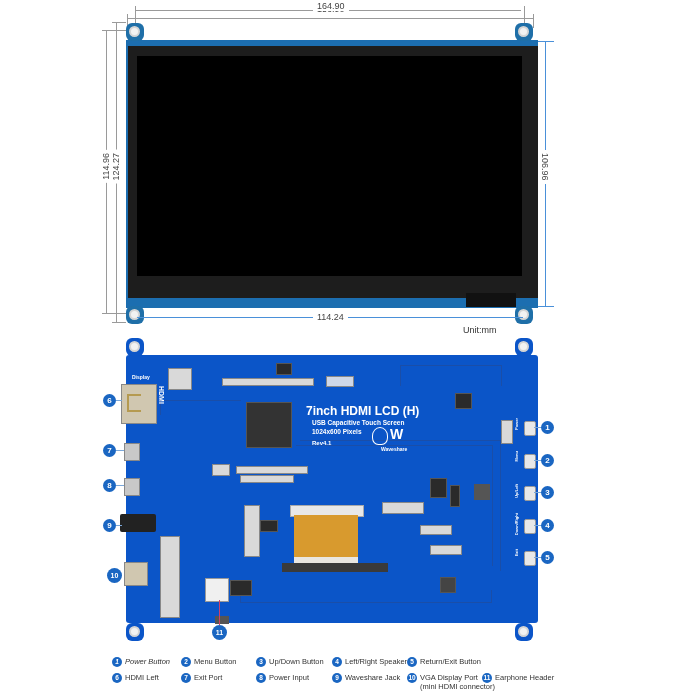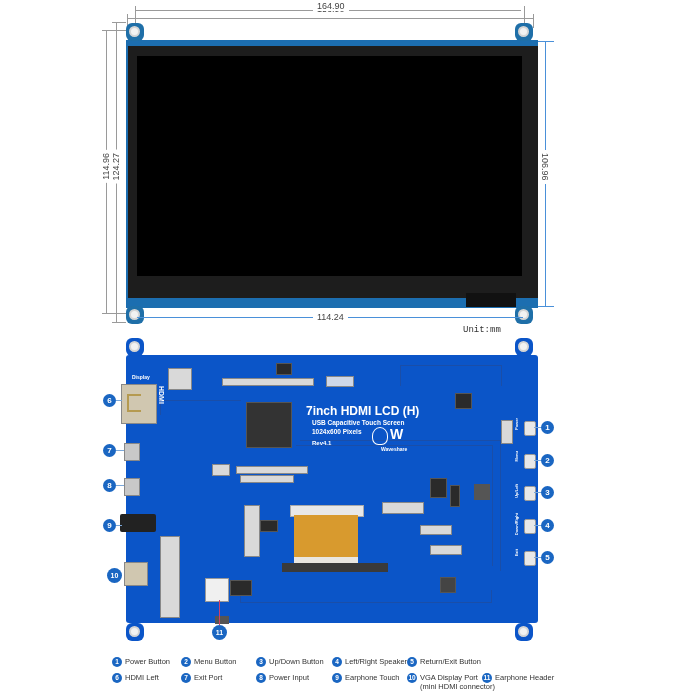--- a/index.html
+++ b/index.html
@@ -1,17 +1,17 @@
 <!DOCTYPE html>
 <html><head>
 <meta charset="utf-8">
 <style>
   html, body { margin:0; padding:0; background:#ffffff; }
   body { width:700px; height:700px; position:relative; overflow:hidden; font-family:"Liberation Sans", sans-serif; }
-  .abs { position:absolute;font-family:Liberation Mono, monospace; }
+  .abs { position:absolute; }
   
   .dim-h { position:absolute; height:1px; background:#9a9a9a; }
   .dim-v { position:absolute; width:1px; background:#9a9a9a; }
   .dim-hb { position:absolute; height:1px; background:#4a90d9; }
   .dim-vb { position:absolute; width:1px; background:#4a90d9; }
   .dim-text { position:absolute; font-size:9px; color:#444; background:#fff; padding:0 4px; line-height:10px; font-family:"Liberation Sans", sans-serif; }
   .dim-text-v { position:absolute; font-size:9px; color:#444; background:#fff; padding:3px 0; line-height:10px; writing-mode:vertical-rl; transform:rotate(180deg); }
   .dim-text-v2 { position:absolute; font-size:9px; color:#444; background:#fff; padding:3px 0; line-height:10px; writing-mode:vertical-rl; }
   
   .tab { position:absolute; width:18px; height:18px; background:#1f6fa8; border-radius:6px; }
@@ -174,21 +174,21 @@
   <div class="badge" style="left:103px;top:479px;">8</div>
   <div class="leader" style="left:116px;top:485px;width:8px;"></div>
   <div class="badge" style="left:103px;top:519px;">9</div>
   <div class="leader" style="left:116px;top:525px;width:6px;"></div>
   <div class="badge" style="left:107px;top:568px;width:15px;height:15px;line-height:15px;font-size:7px;">10</div>
   <div class="badge" style="left:212px;top:625px;width:15px;height:15px;line-height:15px;font-size:7px;">11</div>
   <div class="abs" style="left:219px;top:600px;width:1px;height:25px;background:#d0406a;"></div>
 </div>
 
 <div>
-  <div class="legend-item" style="left:112px;top:657px;">
+  <div class="legend-item" style="left:112px;top:657px;font-style:italic;">
     <span class="legend-num">1</span>
       <span>Power Button</span>
   </div>
   <div class="legend-item" style="left:181px;top:657px;">
     <span class="legend-num">2</span>
       <span>Menu Button</span>
   </div>
   <div class="legend-item" style="left:256px;top:657px;">
     <span class="legend-num">3</span>
       <span>Up/Down Button</span>
@@ -208,21 +208,21 @@
   <div class="legend-item" style="left:181px;top:673px;">
     <span class="legend-num">7</span>
       <span>Exit Port</span>
   </div>
   <div class="legend-item" style="left:256px;top:673px;">
     <span class="legend-num">8</span>
       <span>Power Input</span>
   </div>
   <div class="legend-item" style="left:332px;top:673px;">
     <span class="legend-num">9</span>
-      <span>Earphone Touch</span>
+      <span>Waveshare Jack</span>
   </div>
   <div class="legend-item" style="left:407px;top:673px;">
     <span class="legend-num">10</span>
     <span style="display:flex;flex-direction:column;">
       <span>VGA Display Port</span>
       <span>(mini HDMI connector)</span>
     </span>
   </div>
   <div class="legend-item" style="left:482px;top:673px;">
     <span class="legend-num">11</span>

